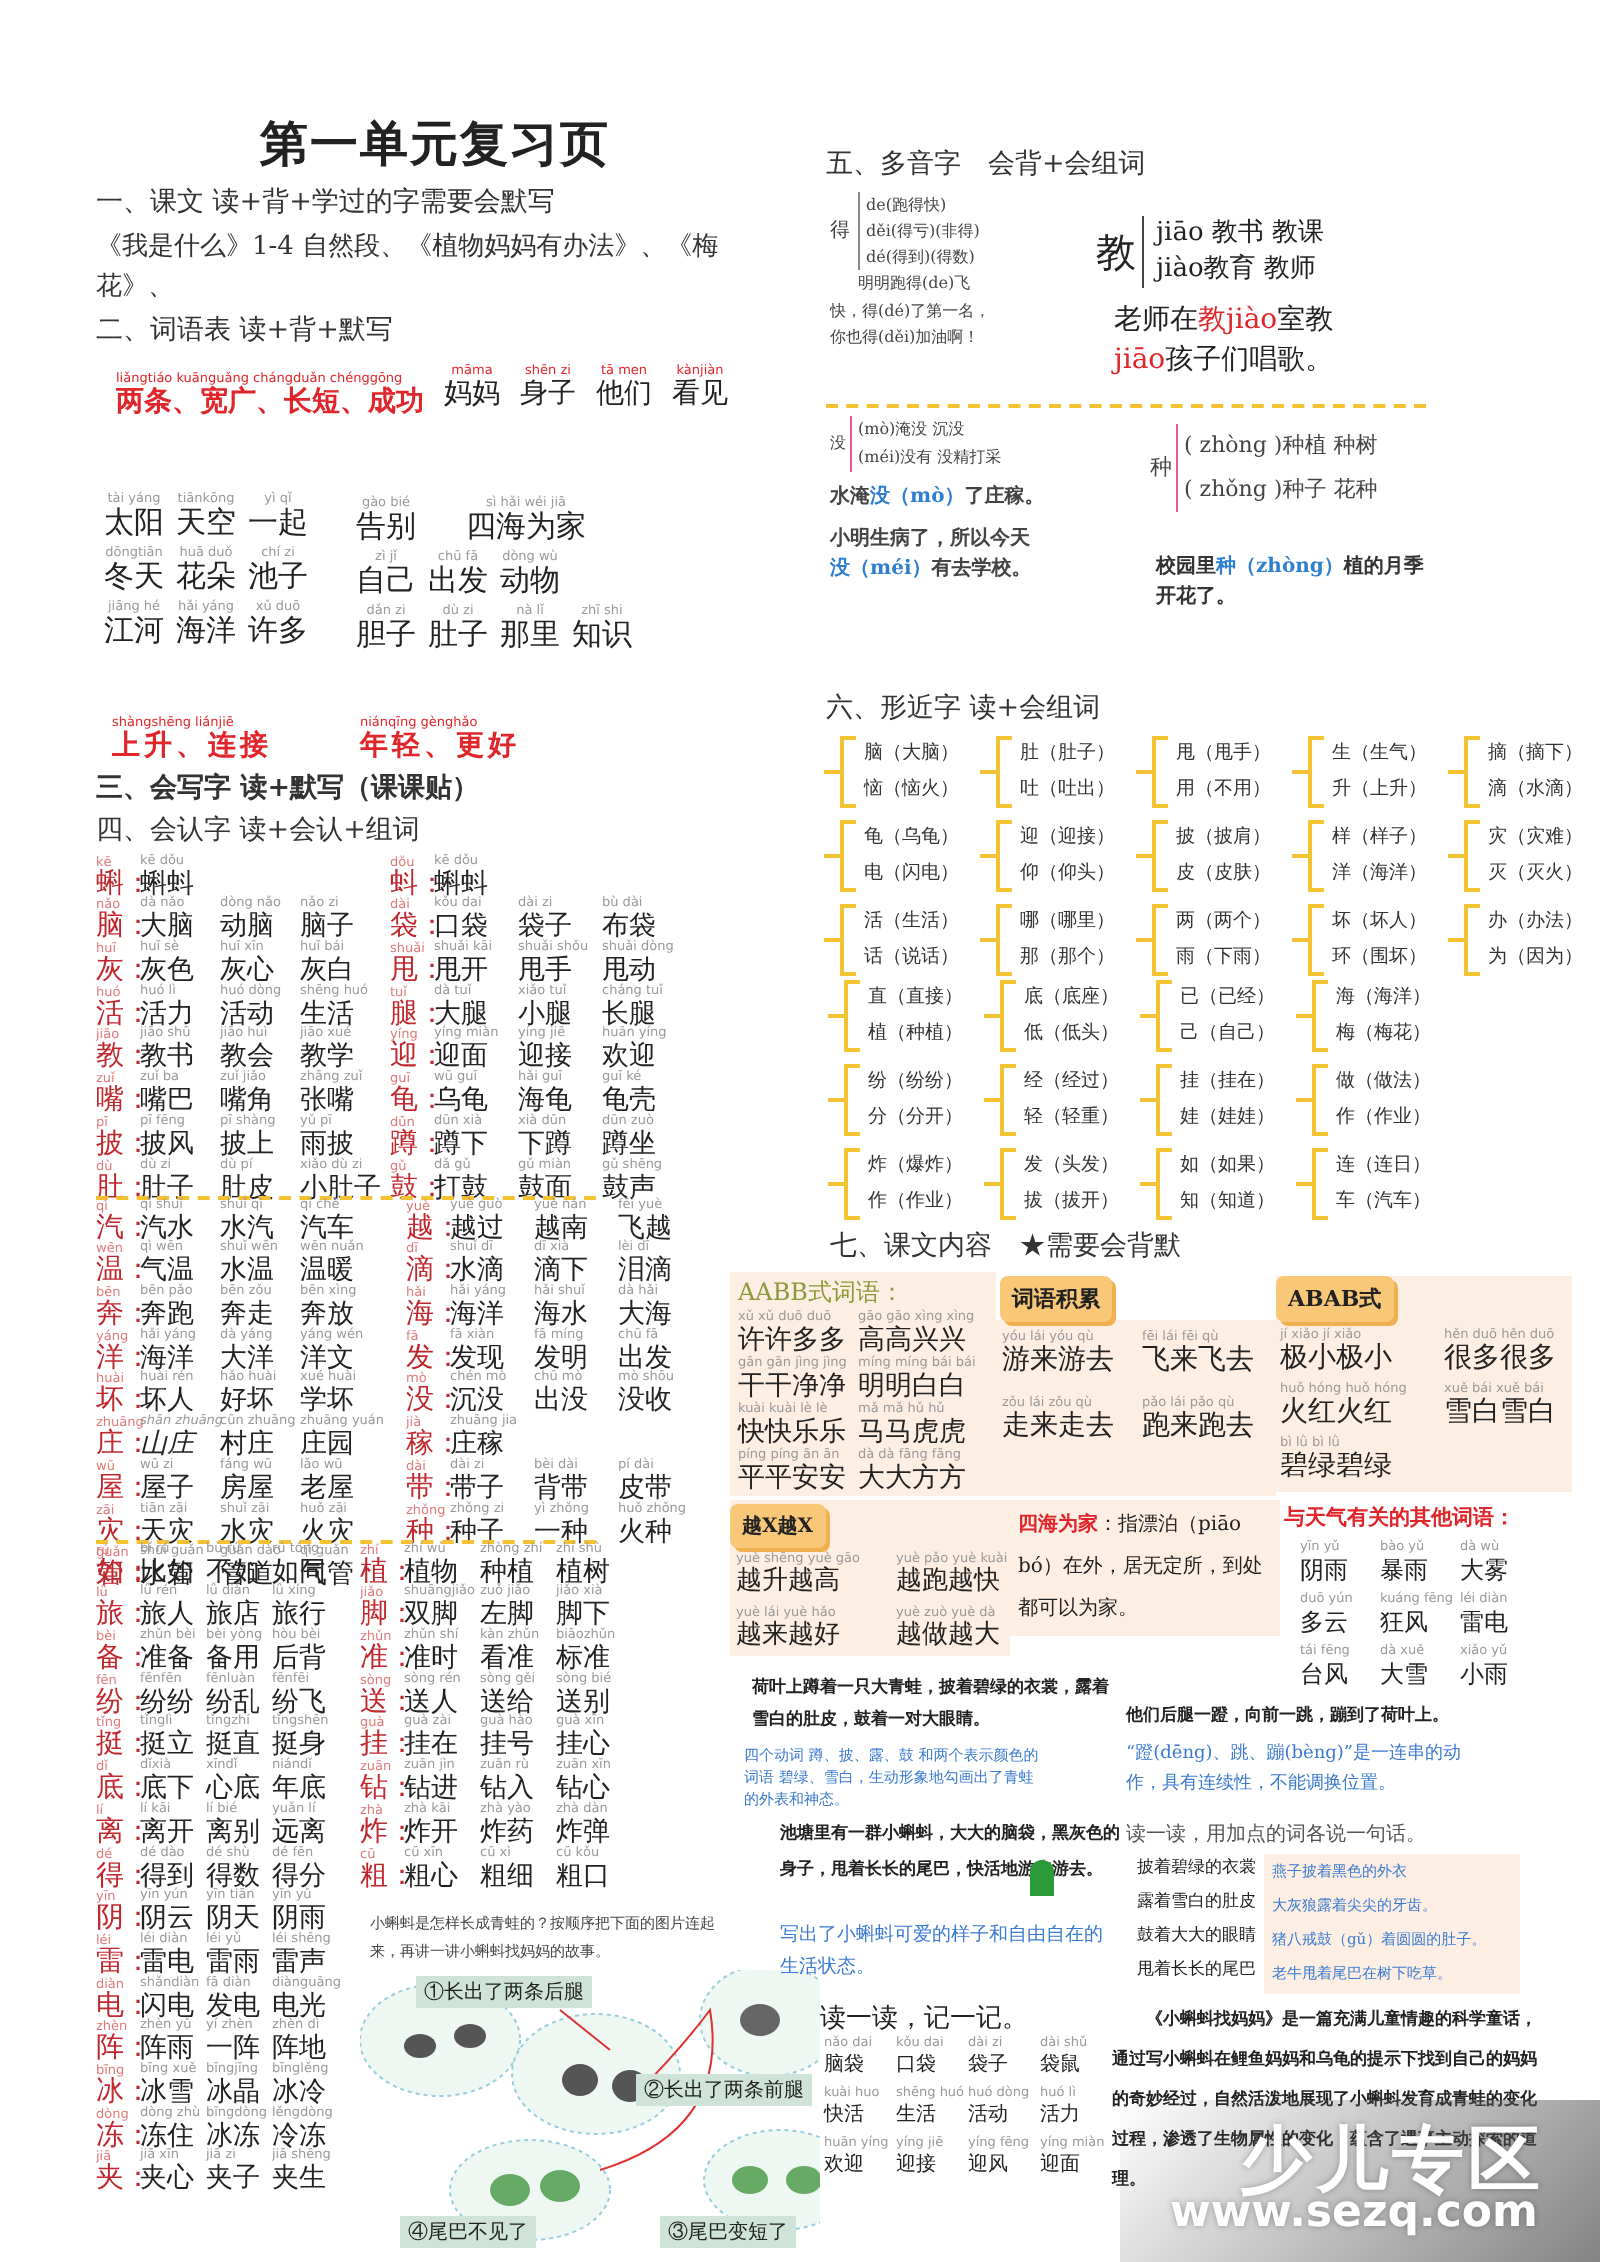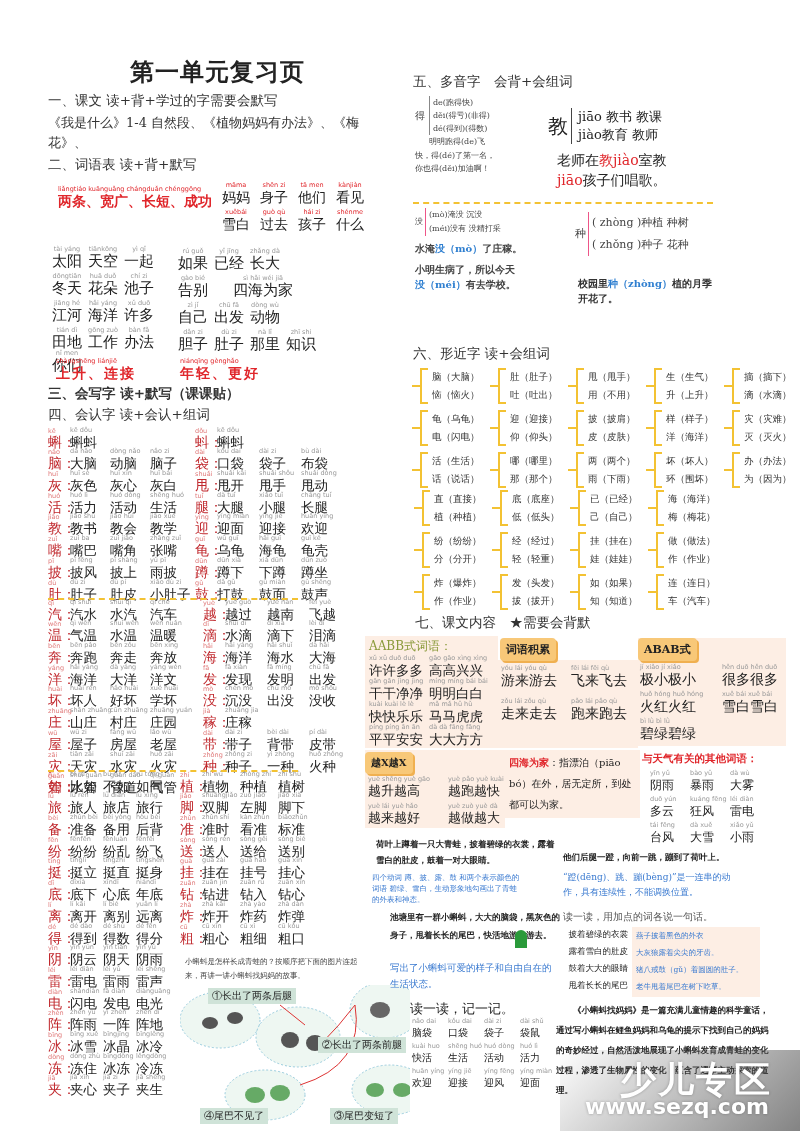--- a/index.html
+++ b/index.html
@@ -58,38 +58,20 @@
       </div>
       <div class="vcell">
         <div class="pyr">tā men</div>
         <div class="w">他们</div>
       </div>
       <div class="vcell">
         <div class="pyr">kànjiàn</div>
         <div class="w">看见</div>
       </div>
     </div>
-  <div class="vocab" id="tr2" style="margin-top:4px;">
-      <div class="vcell">
-        <div class="pyr">xuěbái</div>
-        <div class="w">雪白</div>
-      </div>
-      <div class="vcell">
-        <div class="pyr">guò qù</div>
-        <div class="w">过去</div>
-      </div>
-      <div class="vcell">
-        <div class="pyr">hái zi</div>
-        <div class="w">孩子</div>
-      </div>
-      <div class="vcell">
-        <div class="pyr">shénme</div>
-        <div class="w">什么</div>
-      </div>
-    </div>
 </div>
 
 <div class="abs" style="left:52px;top:246px;width:130px;" id="vl">
     <div class="vocab" style="margin-bottom: 4px;">
       <div class="vcell" style="margin-right: 6px;">
         <div class="py">tài yáng</div>
         <div class="w" style="font-size: 15px;">太阳</div>
       </div>
       <div class="vcell" style="margin-right: 6px;">
         <div class="py">tiānkōng</div>
@@ -121,54 +103,22 @@
       </div>
       <div class="vcell" style="margin-right: 6px;">
         <div class="py">hǎi yáng</div>
         <div class="w" style="font-size: 15px;">海洋</div>
       </div>
       <div class="vcell" style="margin-right: 6px;">
         <div class="py">xǔ duō</div>
         <div class="w" style="font-size: 15px;">许多</div>
       </div>
     </div>
-    <div class="vocab" style="margin-bottom: 4px;">
-      <div class="vcell" style="margin-right: 6px;">
-        <div class="py">tián dì</div>
-        <div class="w" style="font-size: 15px;">田地</div>
-      </div>
-      <div class="vcell" style="margin-right: 6px;">
-        <div class="py">gōng zuò</div>
-        <div class="w" style="font-size: 15px;">工作</div>
-      </div>
-      <div class="vcell" style="margin-right: 6px;">
-        <div class="py">bàn fǎ</div>
-        <div class="w" style="font-size: 15px;">办法</div>
-      </div>
-      <div class="vcell" style="margin-right: 6px;">
-        <div class="py">nǐ men</div>
-        <div class="w" style="font-size: 15px;">你们</div>
-      </div>
-    </div>
   </div>
 <div class="abs" style="left:178px;top:248px;width:220px;" id="vr">
-    <div class="vocab" style="margin-bottom: 4px;">
-      <div class="vcell" style="margin-right: 6px;">
-        <div class="py">rú guǒ</div>
-        <div class="w" style="font-size: 15px;">如果</div>
-      </div>
-      <div class="vcell" style="margin-right: 6px;">
-        <div class="py">yǐ jīng</div>
-        <div class="w" style="font-size: 15px;">已经</div>
-      </div>
-      <div class="vcell" style="margin-right: 6px;">
-        <div class="py">zhǎng dà</div>
-        <div class="w" style="font-size: 15px;">长大</div>
-      </div>
-    </div>
     <div class="vocab" style="margin-bottom: 4px; gap: 19px;">
       <div class="vcell" style="margin-right: 6px;">
         <div class="py">gào bié</div>
         <div class="w" style="font-size: 15px;">告别</div>
       </div>
       <div class="vcell" style="margin-right: 6px;">
         <div class="py">sì hǎi wéi jiā</div>
         <div class="w" style="font-size: 15px;">四海为家</div>
       </div>
     </div>
@@ -584,21 +534,21 @@
       <div class="rc-word" style="width: 40px;">
         <div class="py">xué huài</div>
         <div class="w">学坏</div>
       </div>
     </div>
     <div class="rc-row">
       <div class="rc-char">
         <div class="py">zhuāng</div>
         <div>庄：</div>
       </div>
-      <div class="rc-word" style="width: 40px;">
+      <div class="rc-word" style="width: 40px; font-style: italic;">
         <div class="py">shān zhuāng</div>
         <div class="w">山庄</div>
       </div>
       <div class="rc-word" style="width: 40px;">
         <div class="py">cūn zhuāng</div>
         <div class="w">村庄</div>
       </div>
       <div class="rc-word" style="width: 40px;">
         <div class="py">zhuāng yuán</div>
         <div class="w">庄园</div>

